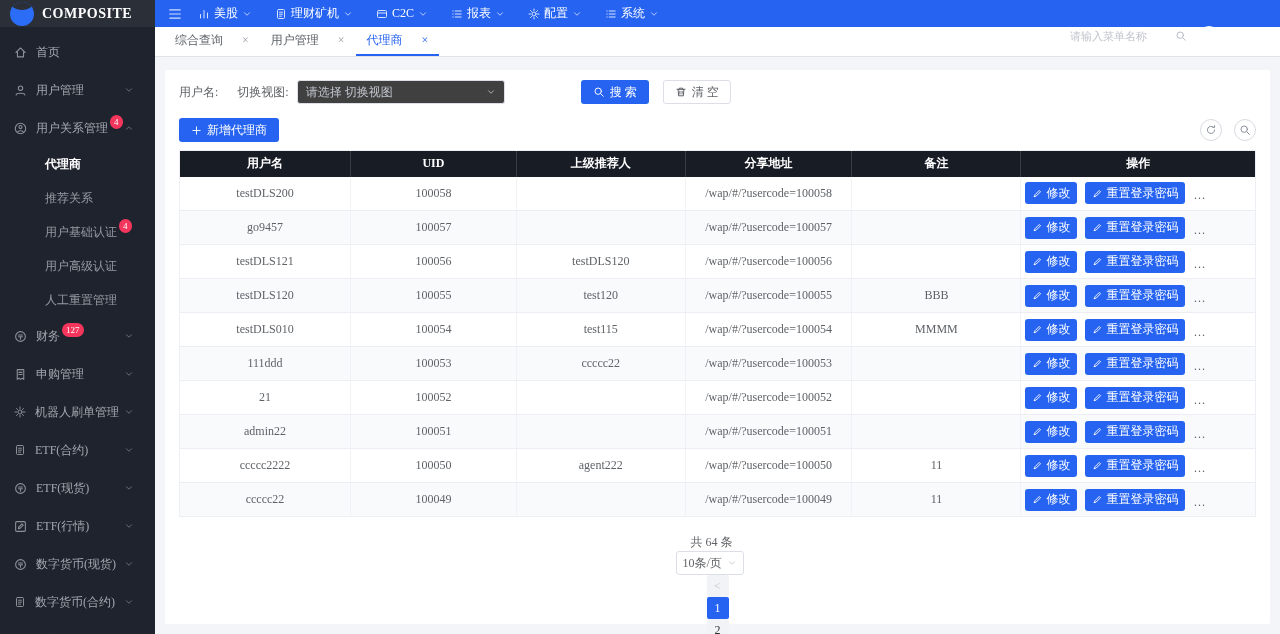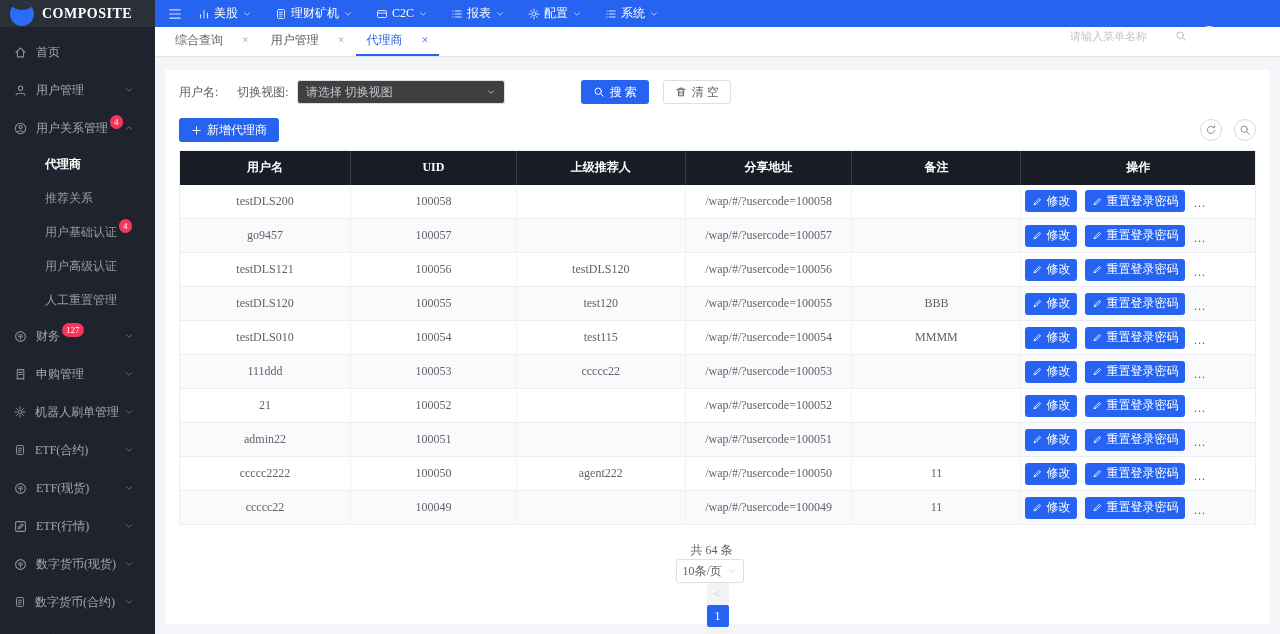--- a/index.html
+++ b/index.html
@@ -58,21 +58,21 @@
   .btn { height:24px; border-radius:3px; border:1px solid transparent; font-size:12px; display:inline-flex; align-items:center; gap:5px; padding:0 11px; cursor:pointer; font-family:inherit; }
   .btn.primary { background:#2563f0; color:#fff; }
   .btn.plain { background:#fff; border-color:#dcdfe6; color:#606266; }
   .btn-search { margin-left:76px; }
   .btn-clear { margin-left:14px; }
   .toolbar-row { display:flex; align-items:center; justify-content:space-between; margin:13px 0 8px; }
   .circle-btn { width:22px; height:22px; border:1px solid #d8dbe0; border-radius:50%; display:inline-flex; align-items:center; justify-content:center; color:#8a8f99; margin-left:9px; background:#fff; cursor:pointer; }
 
   
   table { width:100%; border-collapse:collapse; table-layout:fixed; border:1px solid #edeff4; }
-  thead th { background:#181c25; color:#fff; font-weight:bold; height:34px; font-size:12px; border-right:1px solid rgba(255,255,255,.14); text-align:center; }
+  thead th { background:#181c25; color:#fff; font-weight:bold; height:26px; font-size:12px; border-right:1px solid rgba(255,255,255,.14); text-align:center; }
   thead th:last-child { border-right:none; }
   tbody td { height:34px; text-align:center; color:#5f6368; border-bottom:1px solid #eceef3; border-right:1px solid #f0f2f6; overflow:hidden; white-space:nowrap; text-overflow:ellipsis; }
   tbody td:last-child { border-right:none; }
   tbody tr:nth-child(even) { background:#f9fafc; }
   .mini-btn { height:22px; background:#2563f0; color:#fff; border:none; border-radius:3px; padding:0 7px; font-size:12px; display:inline-flex; align-items:center; gap:3px; cursor:pointer; margin:0 4px; font-family:inherit; }
 
   
   .pagination { display:flex; align-items:center; justify-content:flex-end; margin-top:17px; color:#606266;flex-direction:column; }
   .pag-total { margin-right:12px; }
   .pag-size { width:68px; height:24px; border:1px solid #dcdfe6; border-radius:3px; display:flex; align-items:center; justify-content:space-between; padding:0 6px; color:#606266; margin-right:16px; cursor:pointer; }

